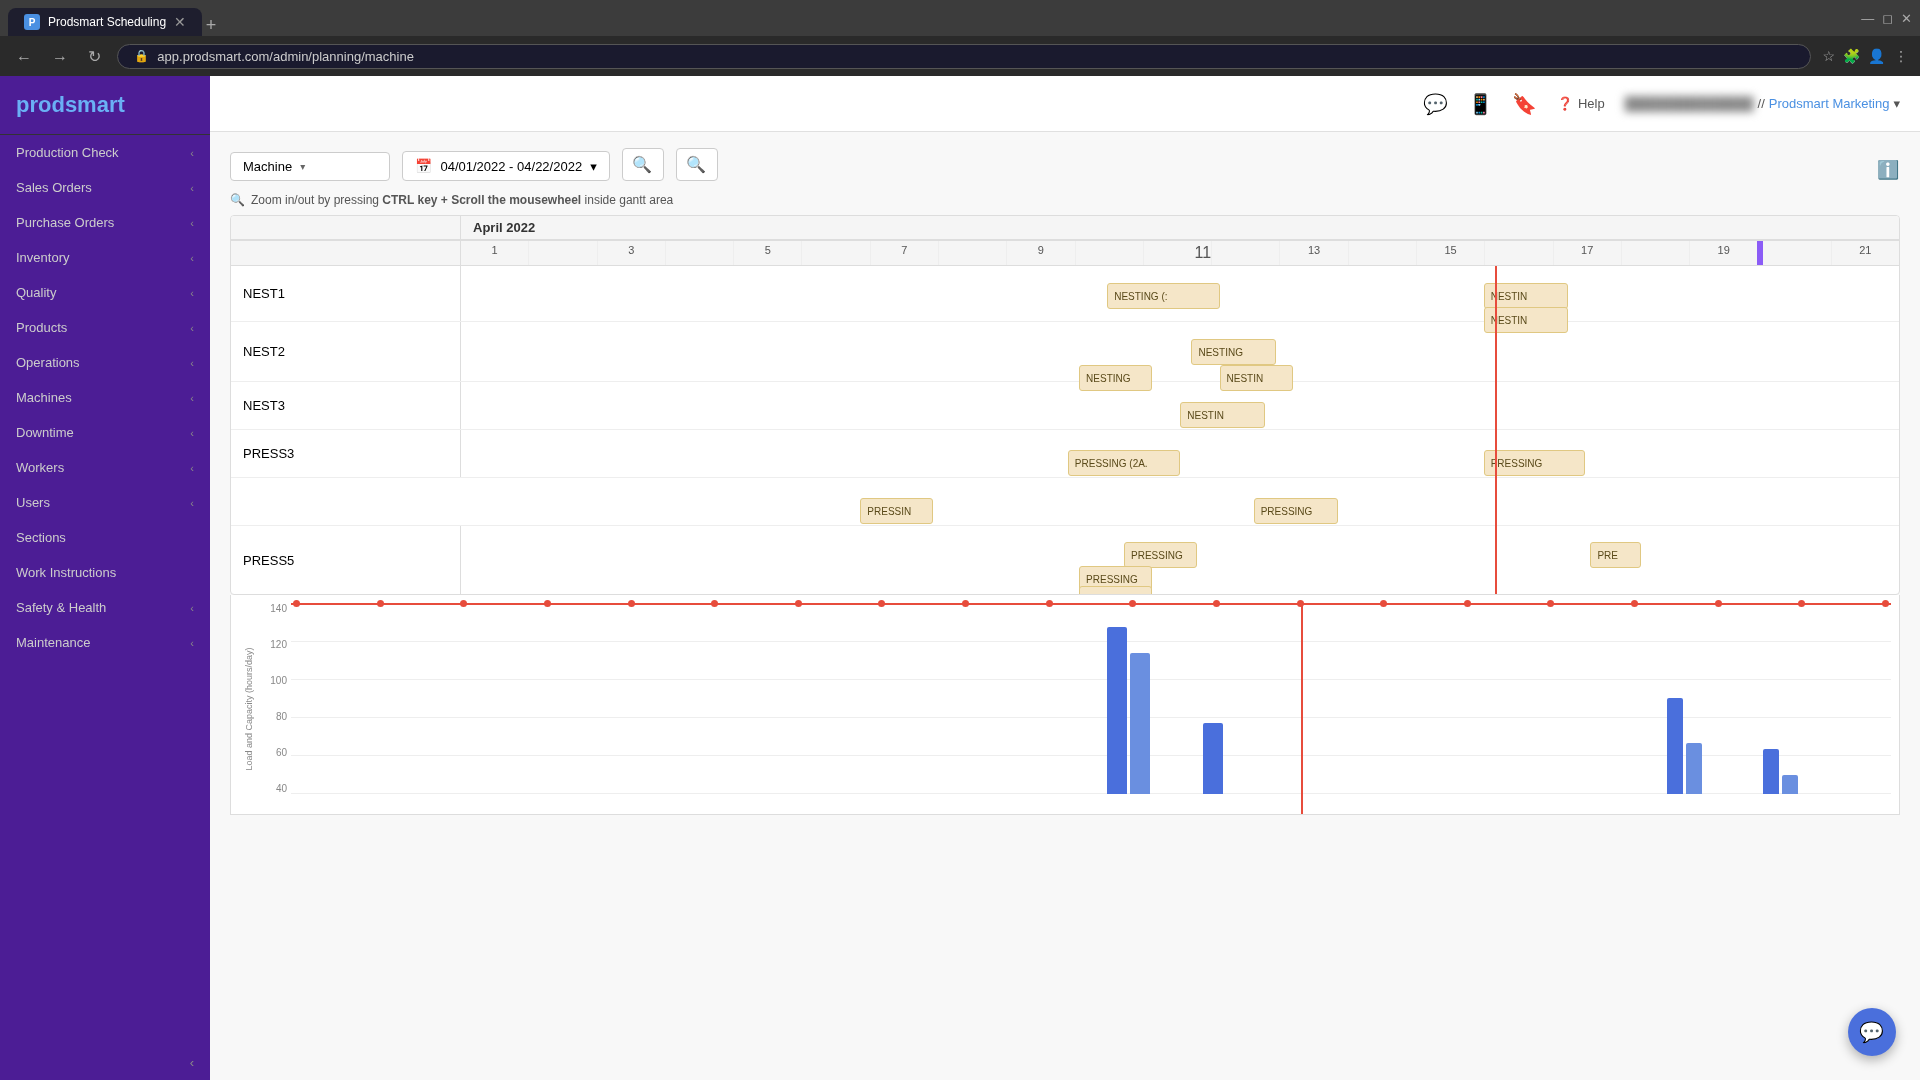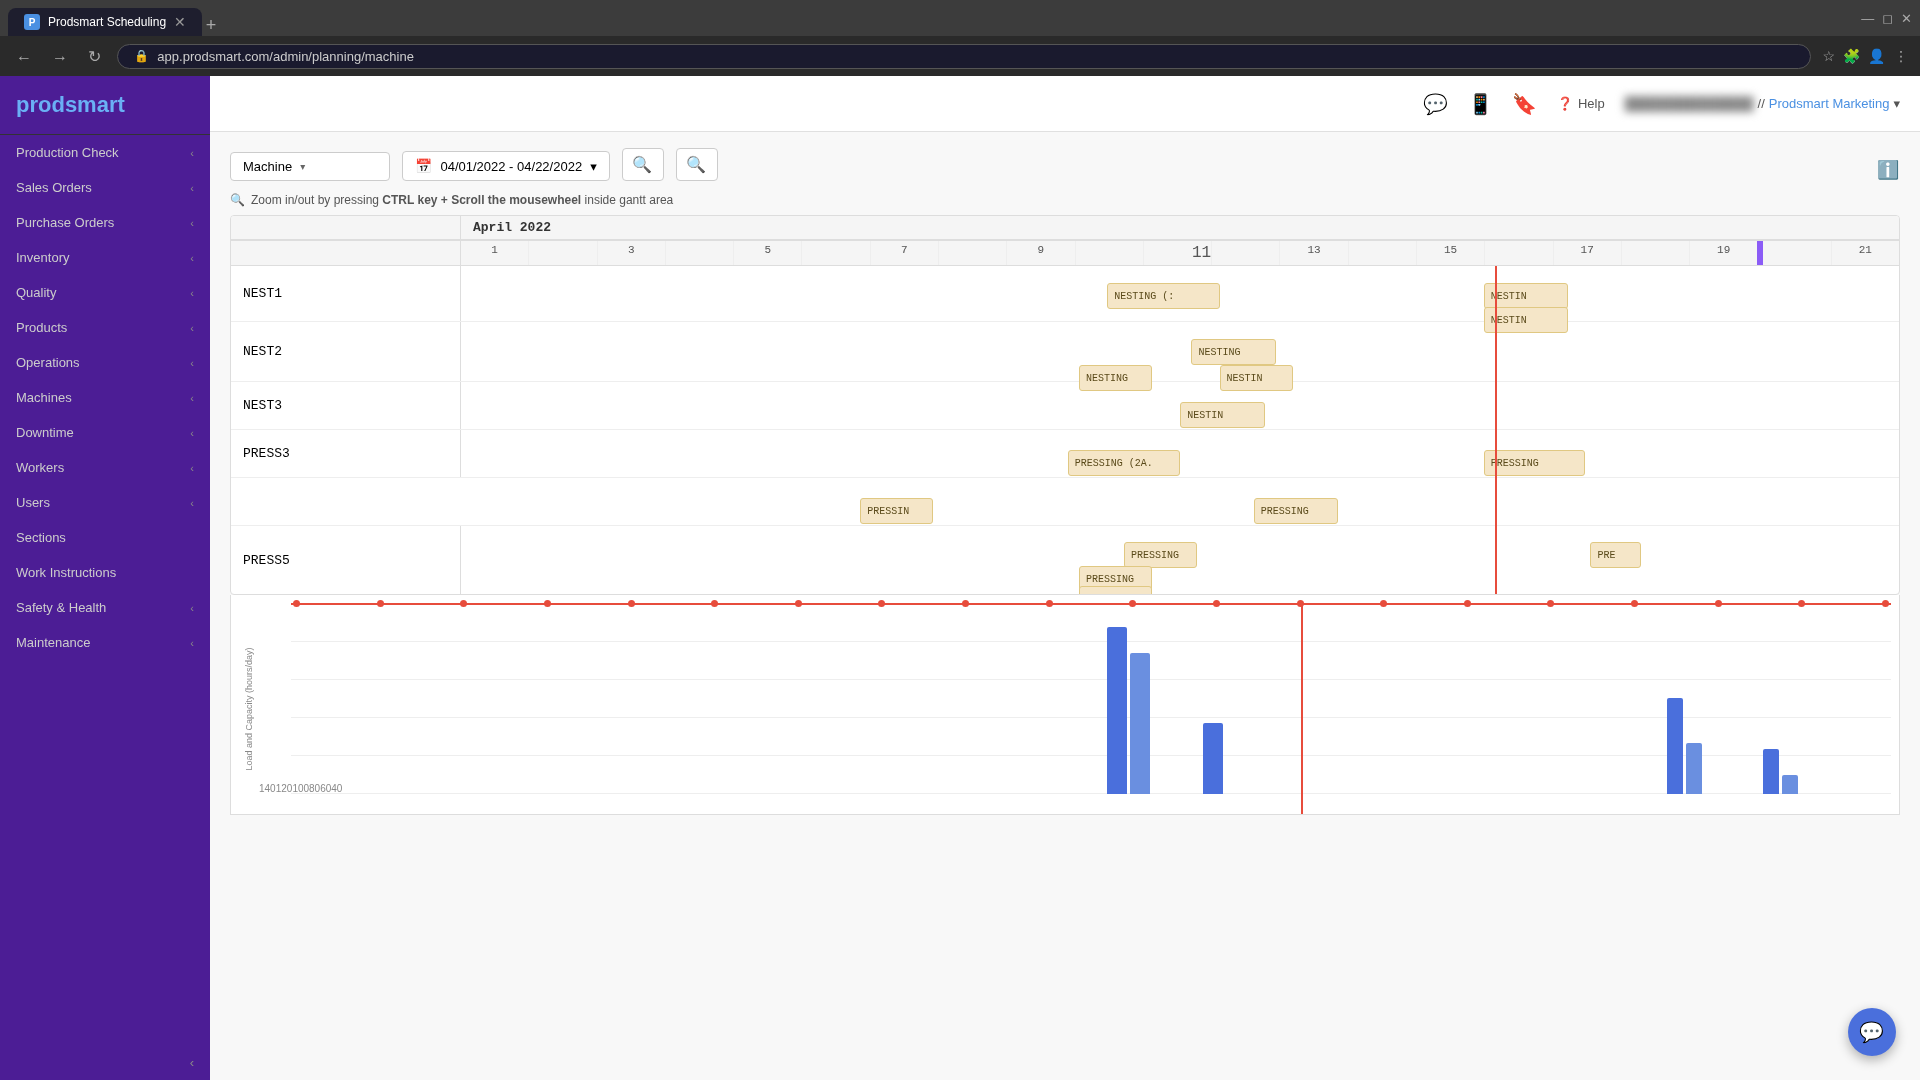--- a/index.html
+++ b/index.html
@@ -54,21 +54,21 @@
     .date-range { border: 1px solid #ccc; border-radius: 4px; padding: 6px 12px; font-size: 13px; background: white; display: flex; align-items: center; gap: 8px; cursor: pointer; }
     .date-icon { color: #4a90e2; font-size: 14px; }
     .icon-btn { border: 1px solid #ccc; border-radius: 4px; padding: 6px 10px; background: white; cursor: pointer; color: #555; font-size: 16px; }
     .info-icon { margin-left: auto; color: #4a90e2; font-size: 18px; cursor: pointer; }
 
     
     .zoom-hint { font-size: 12px; color: #555; margin-bottom: 8px; display: flex; align-items: center; gap: 6px; }
     .zoom-hint .hint-icon { color: #888; }
 
     
-    .gantt-container { background: white; border: 1px solid #ddd; border-radius: 4px; overflow: hidden; font-family: Liberation Mono, monospace; }
+    .gantt-container { background: white; border: 1px solid #ddd; border-radius: 4px; overflow: hidden; }
     .task-bar { background: #f5e6c8; border: 1px solid #e0c882; border-radius: 3px; height: 26px; display: flex; align-items: center; padding: 0 6px; font-size: 10px; color: #5a4a1a; white-space: nowrap; overflow: hidden; cursor: pointer; font-weight: 500; margin-top: 12px; }
 
     
     .today-line { position: absolute; top: 0; bottom: 0; width: 2px; background: #e74c3c; z-index: 5; }
   </style>
 </head>
 <body>
 
 <div class="browser-chrome">
   <div class="browser-tabs">
@@ -340,21 +340,21 @@
         </div>
       </div>
 
       <div style="background:white;border:1px solid #ddd;border-top:none;padding:8px 8px 0 8px;position:relative;height:220px;">
         <div style="display:flex;height:100%;">
 
           <div style="width:20px;display:flex;align-items:center;justify-content:center;">
             <span style="font-size:9px;color:#888;white-space:nowrap;transform:rotate(-90deg);display:block;">Load and Capacity (hours/day)</span>
           </div>
 
-          <div style="width:32px;display:flex;flex-direction:row;justify-content:space-between;align-items:flex-end;padding-bottom:20px;padding-right:4px;">
+          <div style="width:32px;display:flex;flex-direction:column;justify-content:space-between;align-items:flex-end;padding-bottom:20px;padding-right:4px;">
             <span style="font-size:10px;color:#888;">140</span>
             <span style="font-size:10px;color:#888;">120</span>
             <span style="font-size:10px;color:#888;">100</span>
             <span style="font-size:10px;color:#888;">80</span>
             <span style="font-size:10px;color:#888;">60</span>
             <span style="font-size:10px;color:#888;">40</span>
           </div>
 
           <div style="flex:1;position:relative;">
 

